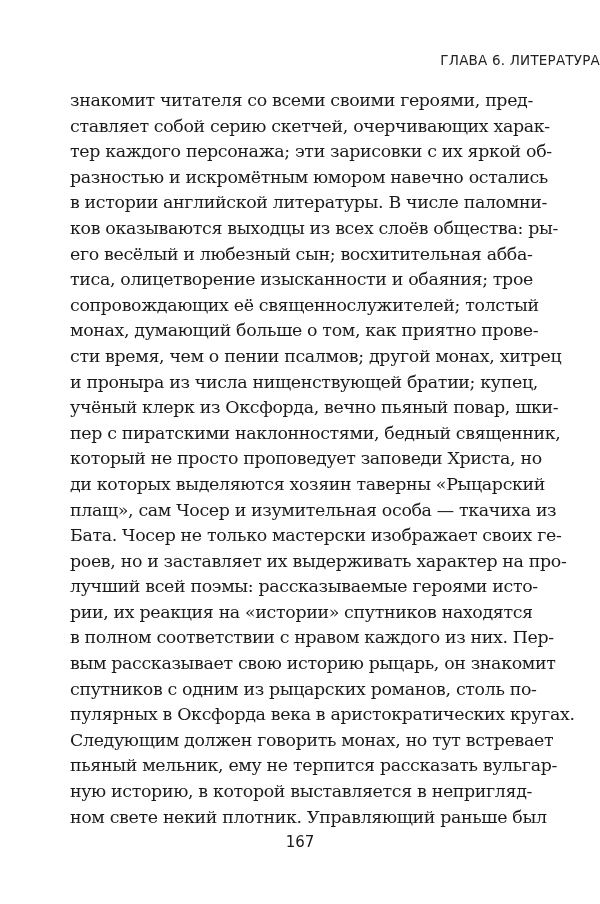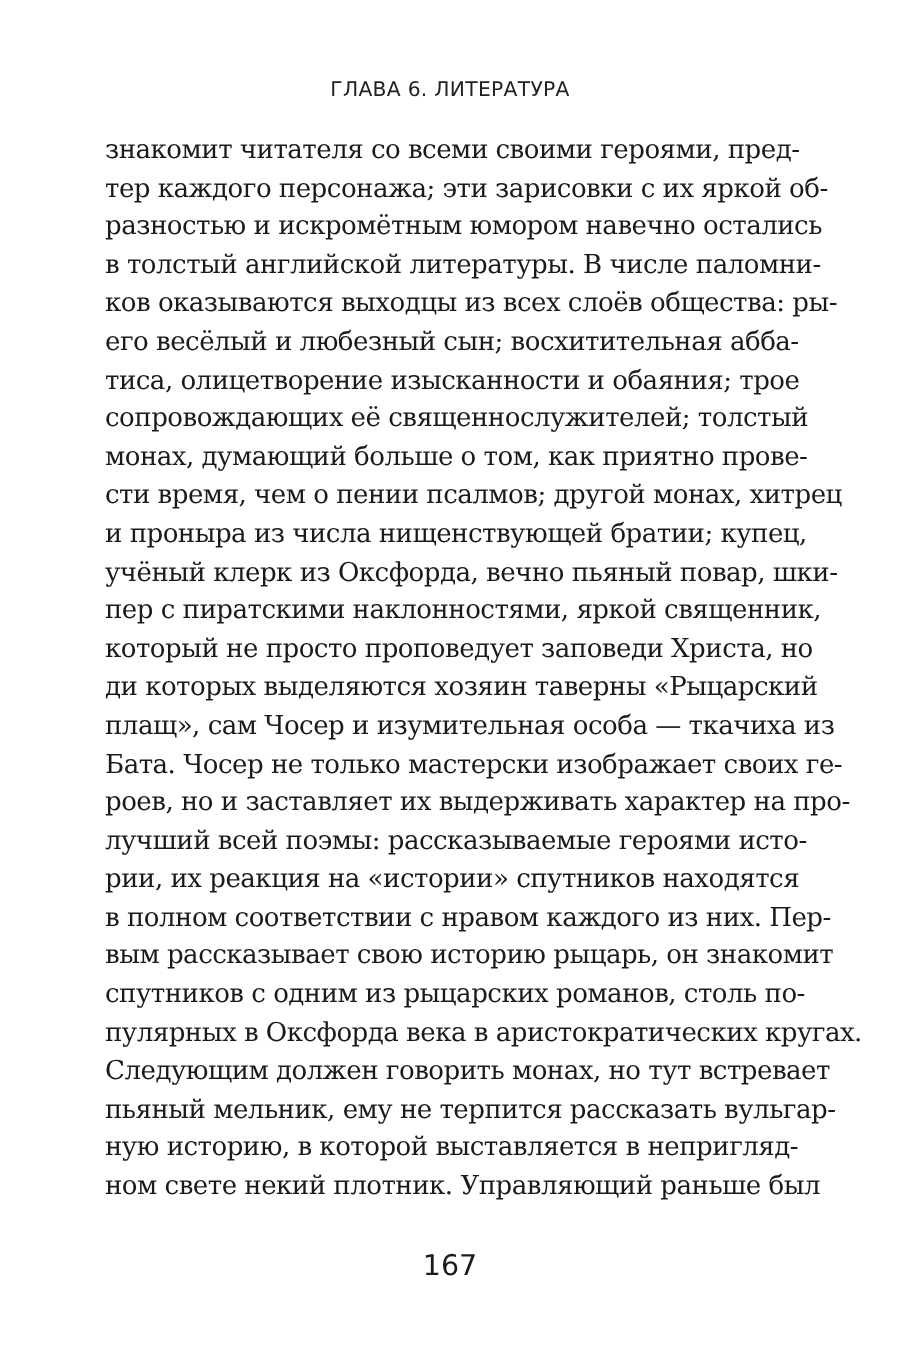--- a/index.html
+++ b/index.html
@@ -12,21 +12,21 @@
       height: 904px;
       position: relative;
       overflow: hidden;
       color: #1a1a1a;
     }
     .running-head {
       position: absolute;
       top: 52px;
       left: 0;
       width: 600px;
-      text-align: center;
+      text-align: right;
       font-family: "DejaVu Sans", sans-serif;
       font-size: 13.5px;
       letter-spacing: 0.2px;
       color: #222;
     }
     .body-text {
       position: absolute;
       top: 88px;
       left: 70px;
       width: 462px;
@@ -47,43 +47,44 @@
     .line.last {
       text-align-last: justify;
     }
     .folio {
       position: absolute;
       top: 833px;
       left: 0;
       width: 600px;
       text-align: center;
       font-family: "DejaVu Sans", sans-serif;
-      font-size: 19px;
+      font-size: 15px;
       color: #1a1a1a;
     }
   </style>
 </head>
 <body>
 
 <div class="running-head">ГЛАВА 6. ЛИТЕРАТУРА</div>
 
 <div class="body-text">
   <span class="line">знакомит читателя со всеми своими героями, пред-</span>
+  <span class="line">ставляет собой серию скетчей, очерчивающих харак-</span>
   <span class="line">тер каждого персонажа; эти зарисовки с их яркой об-</span>
   <span class="line">разностью и искромётным юмором навечно остались</span>
-  <span class="line">в толстый английской литературы. В числе паломни-</span>
+  <span class="line">в истории английской литературы. В числе паломни-</span>
   <span class="line">ков оказываются выходцы из всех слоёв общества: ры-</span>
   <span class="line">его весёлый и любезный сын; восхитительная абба-</span>
   <span class="line">тиса, олицетворение изысканности и обаяния; трое</span>
   <span class="line">сопровождающих её священнослужителей; толстый</span>
   <span class="line">монах, думающий больше о том, как приятно прове-</span>
   <span class="line">сти время, чем о пении псалмов; другой монах, хитрец</span>
   <span class="line">и проныра из числа нищенствующей братии; купец,</span>
   <span class="line">учёный клерк из Оксфорда, вечно пьяный повар, шки-</span>
-  <span class="line">пер с пиратскими наклонностями, яркой священник,</span>
+  <span class="line">пер с пиратскими наклонностями, бедный священник,</span>
   <span class="line">который не просто проповедует заповеди Христа, но</span>
   <span class="line">ди которых выделяются хозяин таверны «Рыцарский</span>
   <span class="line">плащ», сам Чосер и изумительная особа — ткачиха из</span>
   <span class="line">Бата. Чосер не только мастерски изображает своих ге-</span>
   <span class="line">роев, но и заставляет их выдерживать характер на про-</span>
   <span class="line">лучший всей поэмы: рассказываемые героями исто-</span>
   <span class="line">рии, их реакция на «истории» спутников находятся</span>
   <span class="line">в полном соответствии с нравом каждого из них. Пер-</span>
   <span class="line">вым рассказывает свою историю рыцарь, он знакомит</span>
   <span class="line">спутников с одним из рыцарских романов, столь по-</span>

